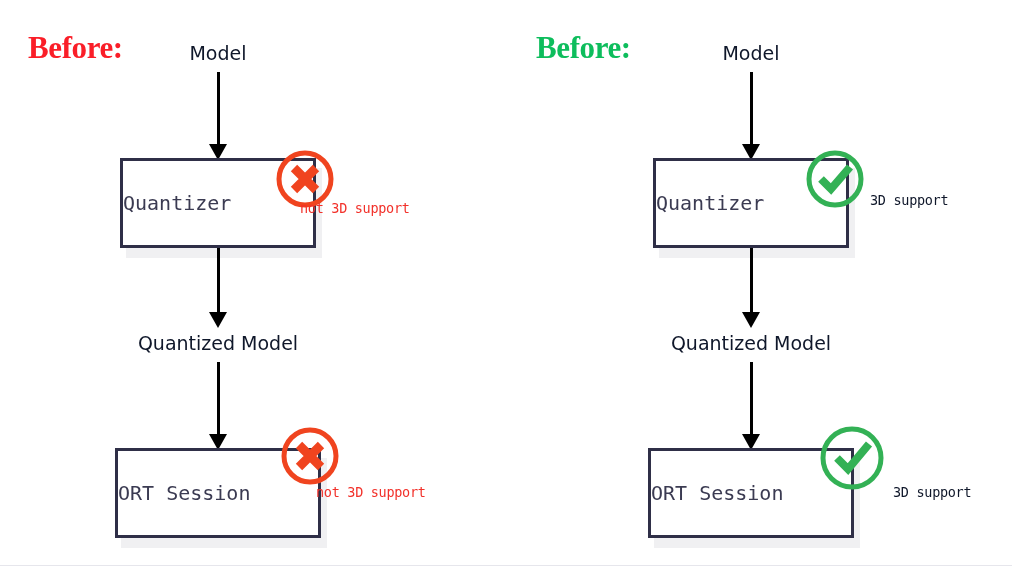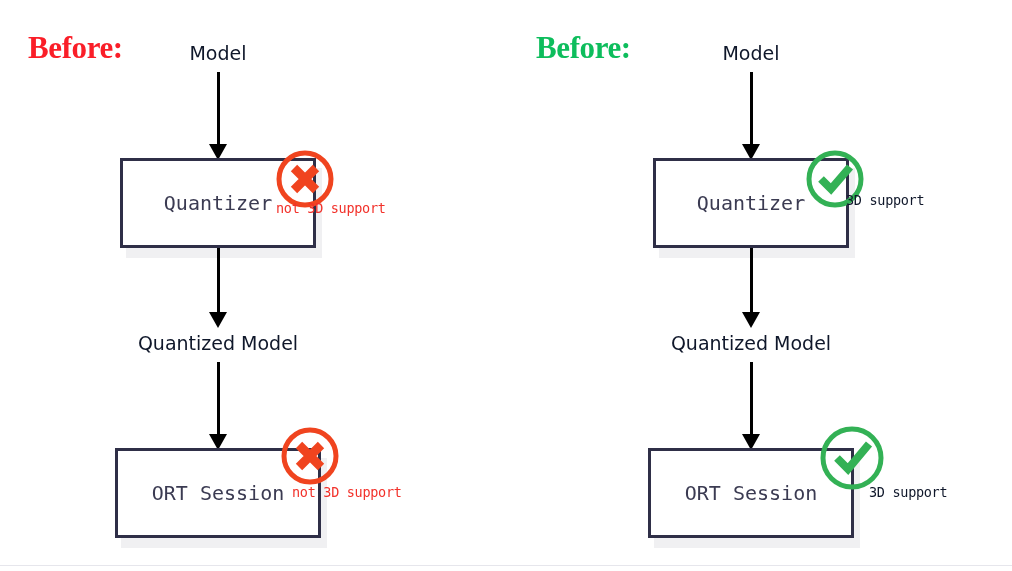--- a/index.html
+++ b/index.html
@@ -42,21 +42,20 @@
   }
 
   
   .proc-box {
     position: absolute;
     box-sizing: border-box;
     background: #ffffff;
     border: 3px solid #2f2f47;
     display: flex;
     align-items: center;
-    justify-content: center;
     transform: translateX(-50%);
   }
   .proc-shadow {
     position: absolute;
     background: #f0f0f2;
     transform: translateX(-50%);
     z-index: 0;
   }
   .proc-box .proc-label {
     font-family: "DejaVu Sans Mono", monospace;
@@ -99,20 +98,21 @@
   .status-icon svg { display: block; }
 
   
   .status-note {
     position: absolute;
     font-family: "DejaVu Sans Mono", monospace;
     font-size: 13.5px;
     white-space: nowrap;
     z-index: 6;
     letter-spacing: -0.3px;
+    margin-left: 24px;
   }
   .status-note.bad  { color: #f2312a; }
   .status-note.good { color: #0f172a; }
 
   
   .bottom-rule {
     position: absolute;
     left: 0;
     width: 1012px;
     height: 1px;

